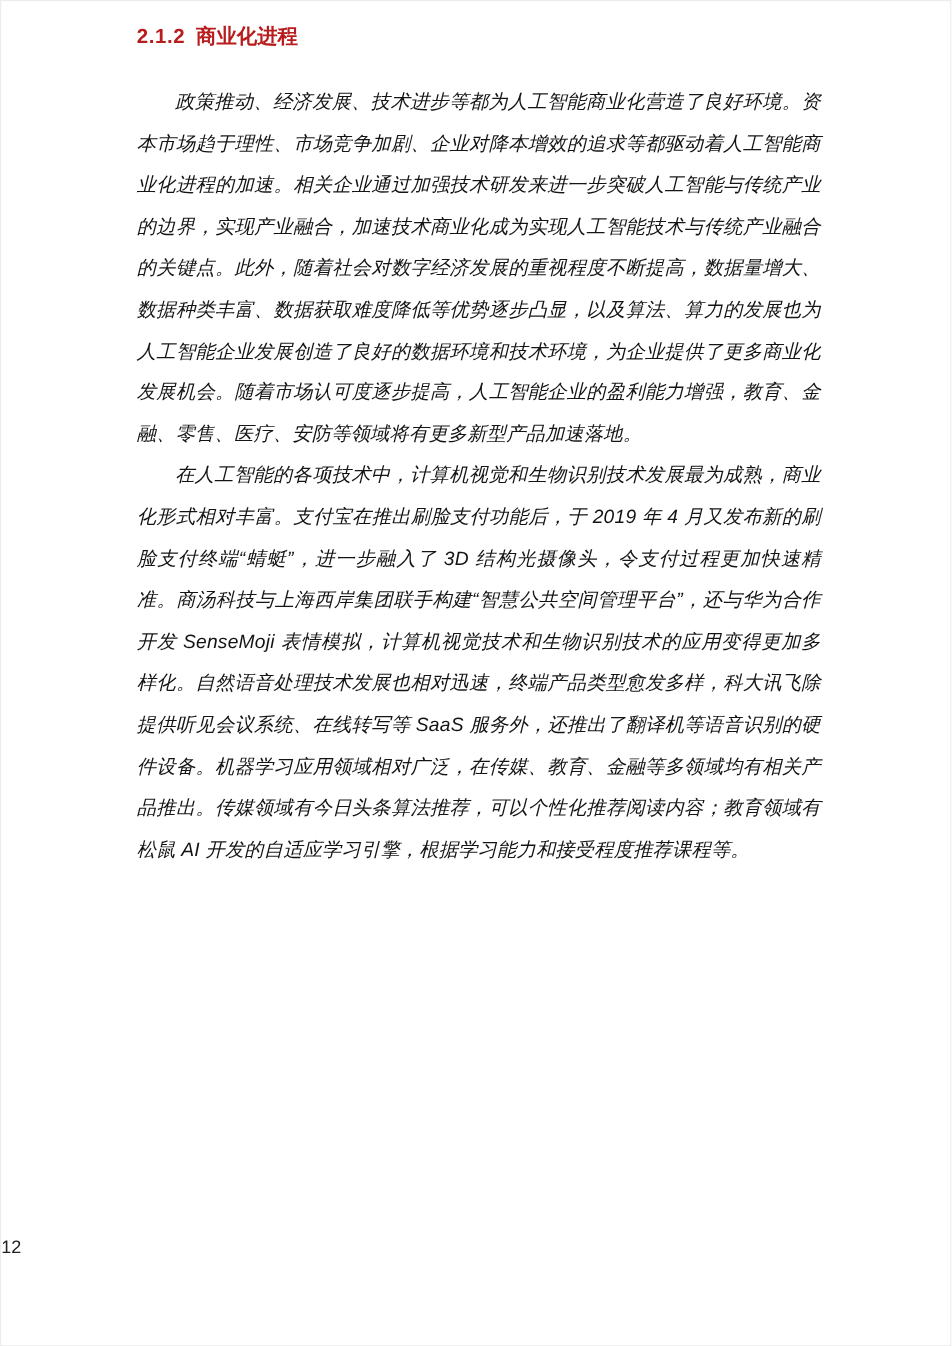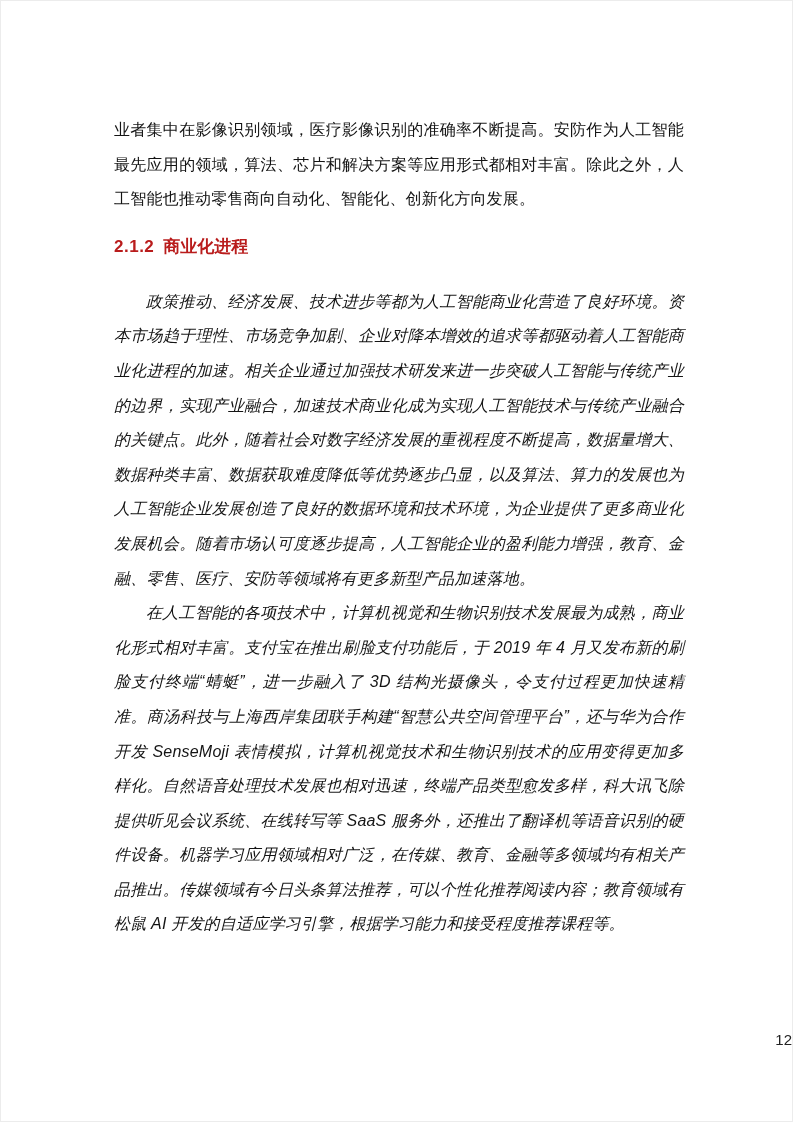--- a/index.html
+++ b/index.html
@@ -48,35 +48,34 @@
   }
   h3.section-heading .heading-number {
     margin-right: 9px;
     letter-spacing: 0.5px;
   }
   .page-footer {
     position: absolute;
     left: 0;
     top: 1030px;
     width: 100%;
-    text-align: right;
+    text-align: left;
   }
   .page-number {
     font-size: 15px;
     color: #222222;
     font-family: "Liberation Sans", sans-serif;
   }
 </style>
 </head>
 <body>
 
 <div class="page">
   <div class="content">
 
-    <p class="body-para first-para">业者集中在影像识别领域，医疗影像识别的准确率不断提高。安防作为人工智能最先应用的领域，算法、芯片和解决方案等应用形式都相对丰富。除此之外，人工智能也推动零售商向自动化、智能化、创新化方向发展。</p>
 
     <h3 class="section-heading">
       <span class="heading-number">2.1.2</span><span class="heading-title">商业化进程</span>
     </h3>
 
     <p class="body-para indent">政策推动、经济发展、技术进步等都为人工智能商业化营造了良好环境。资本市场趋于理性、市场竞争加剧、企业对降本增效的追求等都驱动着人工智能商业化进程的加速。相关企业通过加强技术研发来进一步突破人工智能与传统产业的边界，实现产业融合，加速技术商业化成为实现人工智能技术与传统产业融合的关键点。此外，随着社会对数字经济发展的重视程度不断提高，数据量增大、数据种类丰富、数据获取难度降低等优势逐步凸显，以及算法、算力的发展也为人工智能企业发展创造了良好的数据环境和技术环境，为企业提供了更多商业化发展机会。随着市场认可度逐步提高，人工智能企业的盈利能力增强，教育、金融、零售、医疗、安防等领域将有更多新型产品加速落地。</p>
 
     <p class="body-para indent">在人工智能的各项技术中，计算机视觉和生物识别技术发展最为成熟，商业化形式相对丰富。支付宝在推出刷脸支付功能后，于 2019 年 4 月又发布新的刷脸支付终端“蜻蜓”，进一步融入了 3D 结构光摄像头，令支付过程更加快速精准。商汤科技与上海西岸集团联手构建“智慧公共空间管理平台”，还与华为合作开发 SenseMoji 表情模拟，计算机视觉技术和生物识别技术的应用变得更加多样化。自然语音处理技术发展也相对迅速，终端产品类型愈发多样，科大讯飞除提供听见会议系统、在线转写等 SaaS 服务外，还推出了翻译机等语音识别的硬件设备。机器学习应用领域相对广泛，在传媒、教育、金融等多领域均有相关产品推出。传媒领域有今日头条算法推荐，可以个性化推荐阅读内容；教育领域有松鼠 AI 开发的自适应学习引擎，根据学习能力和接受程度推荐课程等。</p>
 
   </div>

